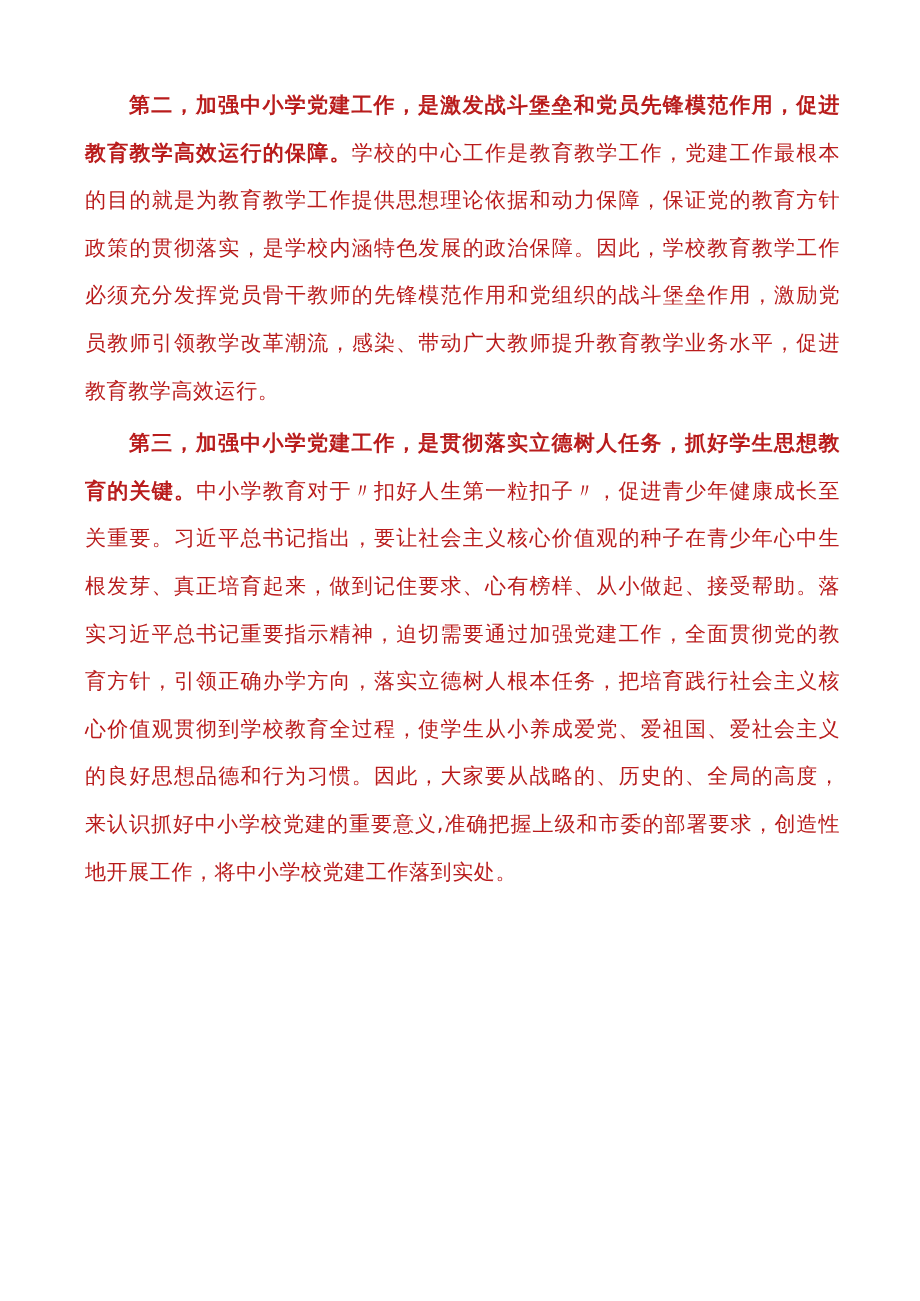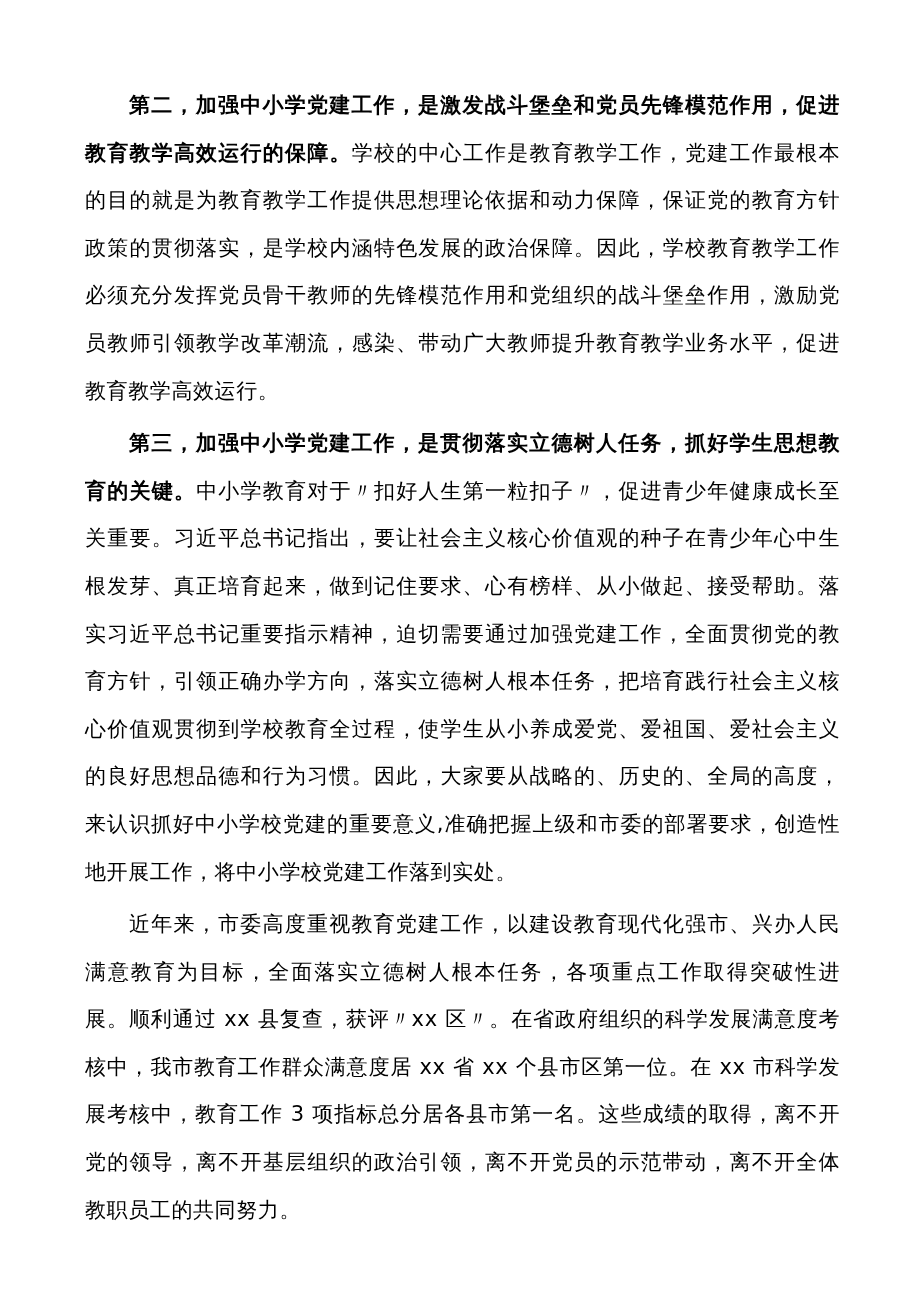--- a/index.html
+++ b/index.html
@@ -20,30 +20,29 @@
     }
     .para {
       margin: 0 0 5px 0;
       font-size: 21px;
       line-height: 47.6px;
       text-align: justify;
       text-justify: inter-ideograph;
       text-indent: 44px;
       letter-spacing: 0.6px;
       word-break: break-all;
-      color: #000000;
+      color: #b91c1c;
     }
     .para .lead {
       font-weight: bold;
     }
   </style>
 </head>
 <body>
 
 <div class="page">
 
   <p class="para"><span class="lead">第二，加强中小学党建工作，是激发战斗堡垒和党员先锋模范作用，促进教育教学高效运行的保障。</span><span>学校的中心工作是教育教学工作，党建工作最根本的目的就是为教育教学工作提供思想理论依据和动力保障，保证党的教育方针政策的贯彻落实，是学校内涵特色发展的政治保障。因此，学校教育教学工作必须充分发挥党员骨干教师的先锋模范作用和党组织的战斗堡垒作用，激励党员教师引领教学改革潮流，感染、带动广大教师提升教育教学业务水平，促进教育教学高效运行。</span></p>
 
   <p class="para"><span class="lead">第三，加强中小学党建工作，是贯彻落实立德树人任务，抓好学生思想教育的关键。</span><span>中小学教育对于〃扣好人生第一粒扣子〃，促进青少年健康成长至关重要。习近平总书记指出，要让社会主义核心价值观的种子在青少年心中生根发芽、真正培育起来，做到记住要求、心有榜样、从小做起、接受帮助。落实习近平总书记重要指示精神，迫切需要通过加强党建工作，全面贯彻党的教育方针，引领正确办学方向，落实立德树人根本任务，把培育践行社会主义核心价值观贯彻到学校教育全过程，使学生从小养成爱党、爱祖国、爱社会主义的良好思想品德和行为习惯。因此，大家要从战略的、历史的、全局的高度，来认识抓好中小学校党建的重要意义,准确把握上级和市委的部署要求，创造性地开展工作，将中小学校党建工作落到实处。</span></p>
 
-  <p class="para"><span class="lead"></span><span>近年来，市委高度重视教育党建工作，以建设教育现代化强市、兴办人民满意教育为目标，全面落实立德树人根本任务，各项重点工作取得突破性进展。顺利通过 xx 县复查，获评〃xx 区〃。在省政府组织的科学发展满意度考核中，我市教育工作群众满意度居 xx 省 xx 个县市区第一位。在 xx 市科学发展考核中，教育工作 3 项指标总分居各县市第一名。这些成绩的取得，离不开党的领导，离不开基层组织的政治引领，离不开党员的示范带动，离不开全体教职员工的共同努力。</span></p>
 
 </div>
 
 </body></html>

